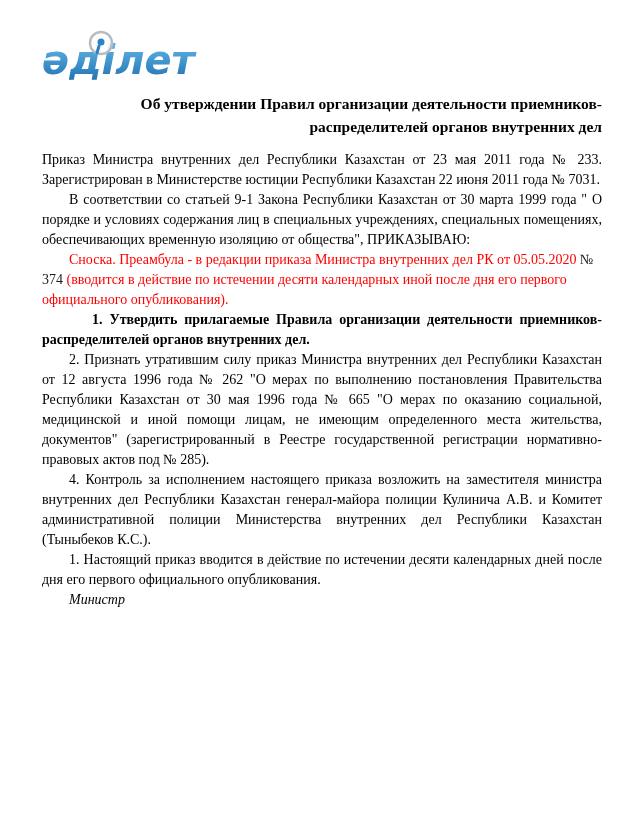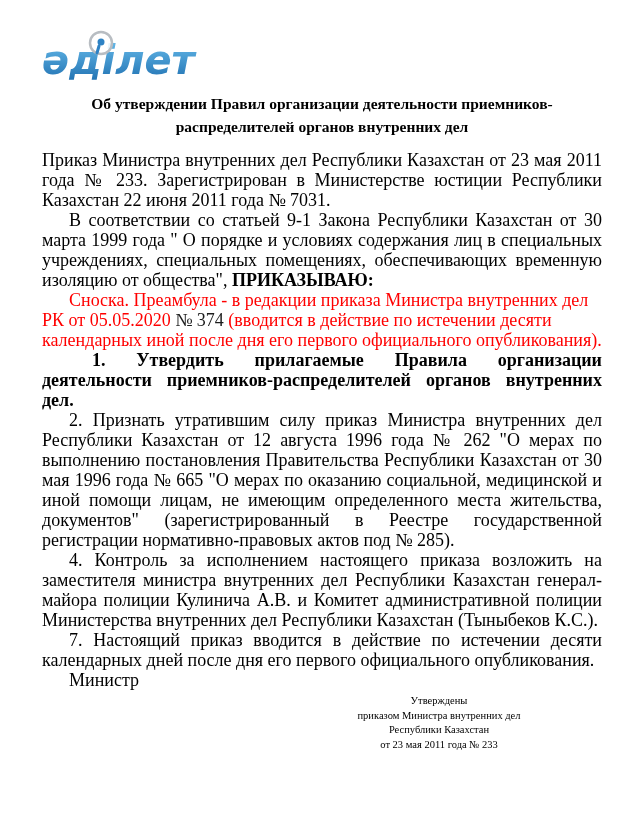--- a/index.html
+++ b/index.html
@@ -20,38 +20,39 @@
   }
   .logo-wrap {
     height: 52px;
     margin-bottom: 8px;
   }
   .doc-title {
     font-size: 15.5px;
     font-weight: bold;
     line-height: 23px;
     margin: 10px 0 12px 0;
-    text-align: center;
+    text-align: right;
   }
   .para {
-    font-size: 18px;
+    font-size: 14px;
     line-height: 20px;
     margin: 0;
     text-align: justify;
   }
   .para.indent { text-indent: 27px; }
   .para.big-indent { text-indent: 50px; font-weight: bold; }
   .footnote {
     color: #ff0000;
     text-align: left;
     text-indent: 27px;
   }
   .footnote .fn-num { color: #1c1c1c; }
-  .bold { font-weight: bold; }
+  .bold { font-weight: normal; }
   .sig {
+    font-style: italic;
     text-align: left;
     text-indent: 27px;
   }
   .approval {
     width: 300px;
     margin-left: 247px;
     margin-top: 4px;
     font-size: 10.5px;
     line-height: 14.5px;
     text-align: center;
@@ -85,25 +86,19 @@
 
     <p class="para">Приказ Министра внутренних дел Республики Казахстан от 23 мая 2011 года № 233. Зарегистрирован в Министерстве юстиции Республики Казахстан 22 июня 2011 года № 7031.</p>
 
     <p class="para indent"><span>В соответствии со статьей 9-1 Закона Республики Казахстан от 30 марта 1999 года " О порядке и условиях содержания лиц в специальных учреждениях, специальных помещениях, обеспечивающих временную изоляцию от общества", </span><span class="bold">ПРИКАЗЫВАЮ:</span></p>
 
     <p class="para indent footnote"><span>Сноска. Преамбула - в редакции приказа Министра внутренних дел РК от 05.05.2020 </span><span class="fn-num">№ 374</span><span> (вводится в действие по истечении десяти календарных иной после дня его первого официального опубликования).</span></p>
 
     <p class="para big-indent">1. Утвердить прилагаемые Правила организации деятельности приемников-распределителей органов внутренних дел.</p>
     <p class="para indent">2. Признать утратившим силу приказ Министра внутренних дел Республики Казахстан от 12 августа 1996 года № 262 "О мерах по выполнению постановления Правительства Республики Казахстан от 30 мая 1996 года № 665 "О мерах по оказанию социальной, медицинской и иной помощи лицам, не имеющим определенного места жительства, документов" (зарегистрированный в Реестре государственной регистрации нормативно-правовых актов под № 285).</p>
     <p class="para indent">4. Контроль за исполнением настоящего приказа возложить на заместителя министра внутренних дел Республики Казахстан генерал-майора полиции Кулинича А.В. и Комитет административной полиции Министерства внутренних дел Республики Казахстан (Тыныбеков К.С.).</p>
-    <p class="para indent">7. Настоящий приказ вводится в действие по истечении десяти календарных дней после дня его первого официального опубликования.</p>
+    <p class="para indent">1. Настоящий приказ вводится в действие по истечении десяти календарных дней после дня его первого официального опубликования.</p>
 
     <p class="para sig">Министр</p>
 
-    <div class="approval">
-      <div>Утверждены</div>
-      <div>приказом Министра внутренних дел</div>
-      <div>Республики Казахстан</div>
-      <div>от 23 мая 2011 года № 233</div>
-    </div>
 
   </div>
 </div>
 
 </body></html>

